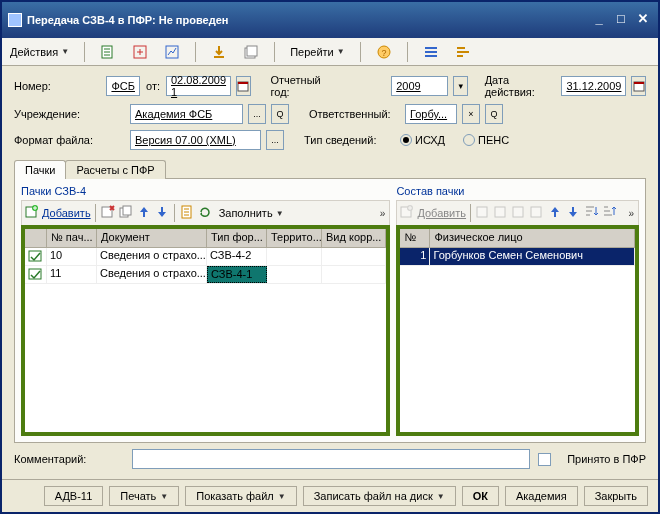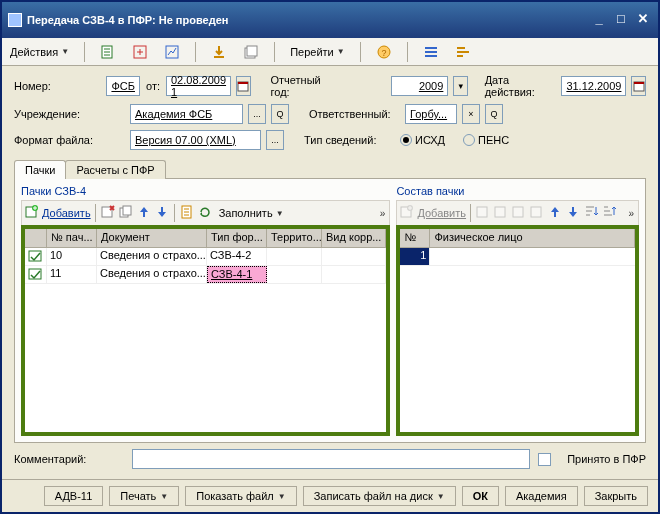--- a/index.html
+++ b/index.html
@@ -11,42 +11,42 @@
   .titlebar .wbtn { width: 18px; height: 16px; text-align: center; color: #fff; font-weight: bold; margin-left: 4px; cursor: default; font-size: 13px; line-height: 14px; }
   .menubar { background: #f4f3ee; border-bottom: 1px solid #aca899; padding: 2px 4px; display: flex; align-items: center; height: 28px; gap: 8px; }
   .menubar .sep { width: 1px; height: 20px; background: #aca899; margin: 0 3px; }
   .mbtn { padding: 2px 4px; display: inline-flex; align-items: center; gap: 3px; }
   .ticon { width: 16px; height: 16px; display: inline-block; }
   .dd { font-size: 8px; color: #333; }
   .content { padding: 8px 12px 4px 12px; flex: 1; display: flex; flex-direction: column; }
   .form-row { display: flex; align-items: center; margin-bottom: 6px; gap: 6px; }
   .lbl { color: #000; }
   .input { background: #fff; border: 1px solid #7f9db9; height: 20px; padding: 2px 4px; font-size: 11px; display: inline-flex; align-items: center; text-decoration: underline; }
-  .input.ra { justify-content: flex-end; margin-left: 44px; }
+  .input.ra { justify-content: flex-start; margin-left: 44px; }
   .ibtn { width: 18px; height: 20px; border: 1px solid #7f9db9; background: #ece9d8; display: inline-flex; align-items: center; justify-content: center; font-size: 9px; margin-left: -1px; }
   .radio { width: 12px; height: 12px; border: 1px solid #7f9db9; border-radius: 50%; display: inline-flex; align-items: center; justify-content: center; margin-right: 3px; }
   .radio.sel::after { content: ""; width: 6px; height: 6px; background: #000; border-radius: 50%; }
   .tabs { display: flex; margin-top: 4px; }
   .tab { background: #ece9d8; border: 1px solid #aca899; border-bottom: none; padding: 3px 10px; border-radius: 3px 3px 0 0; margin-right: -1px; position: relative; }
   .tab.active { background: #fcfcfa; z-index: 2; }
   .tabpanel { border: 1px solid #aca899; background: #fcfcfa; flex: 1; padding: 6px; display: flex; gap: 6px; margin-top: -1px; }
   .pane { display: flex; flex-direction: column; }
   .pane.left { flex: 1.05; }
   .pane.right { flex: 0.95; }
   .pane-title { color: #003399; font-weight: normal; margin-bottom: 3px; }
   .tbar { display: flex; align-items: center; gap: 2px; background: #f4f3ee; border: 1px solid #d4d0c8; padding: 2px; height: 26px; }
   .tbar .sep { width: 1px; height: 18px; background: #aca899; margin: 0 2px; }
   .tbar .link { color: #003399; display: inline-flex; align-items: center; gap: 3px; text-decoration: underline; }
   .tbar .link.dis { color: #888; }
   .grid { border: 4px solid #4d7c0f; flex: 1; background: #fff; display: flex; flex-direction: column; overflow: hidden; margin-top: -1px; }
   .ghead { display: flex; background: #d4d0c8; border-bottom: 1px solid #aca899; }
   .gh { border-right: 1px solid #aca899; padding: 2px 4px; height: 18px; overflow: hidden; white-space: nowrap; }
   .grow { display: flex; border-bottom: 1px solid #eee; height: 18px; }
   .gc { border-right: 1px solid #eee; padding: 1px 3px; overflow: hidden; white-space: nowrap; }
-  .gc.sel { background: #f9a8d4; border: 1px dotted #000; text-decoration: underline; }
+  .gc.sel { background: #0f766e; border: 1px dotted #000; }
   .rowicon { width: 16px; height: 14px; display: inline-block; }
   .grow.hl .gc { background: #0a246a; color: #fff; }
   .bottom-row { display: flex; align-items: center; margin: 6px 0; gap: 8px; }
   .chk { width: 13px; height: 13px; border: 1px solid #7f9db9; background: #fff; display: inline-block; }
   .footer { border-top: 1px solid #aca899; padding: 6px 10px; display: flex; align-items: center; justify-content: flex-end; gap: 6px; }
   .btn { border: 1px solid #aca899; background: #ece9d8; padding: 3px 10px; display: inline-flex; align-items: center; gap: 4px; }
   .btn.bold { font-weight: bold; }
   .expand { font-size: 10px; color: #333; padding: 0 2px; }
   svg { display: block; }
 </style>
@@ -321,20 +321,21 @@
           <span style="flex:1"></span>
           <span class="expand">»</span>
         </div>
         <div class="grid">
           <div class="ghead">
             <div class="gh" style="width:30px">№</div>
             <div class="gh" style="flex:1">Физическое лицо</div>
           </div>
           <div class="grow hl">
             <div class="gc" style="width:30px;text-align:right">1</div>
+            <div class="gc" style="flex:1">Горбунков Семен Семенович</div>
           </div>
         </div>
       </div>
     </div>
 
     <div class="bottom-row">
       <span class="lbl" style="width:110px">Комментарий:</span>
       <span class="input" style="flex:1"></span>
       <label style="display:inline-flex;align-items:center;gap:16px">
           <span class="chk"></span>

